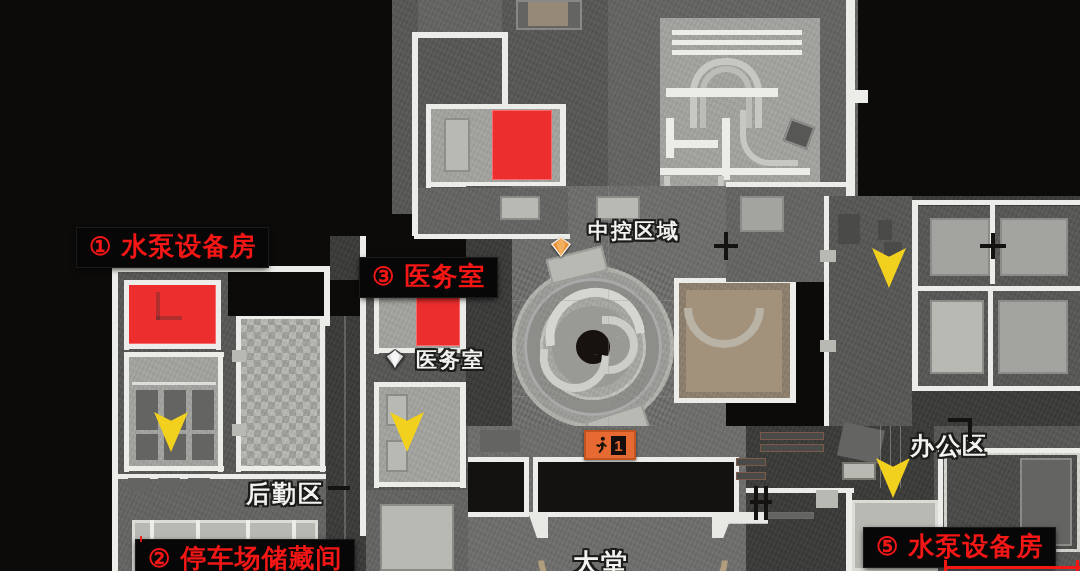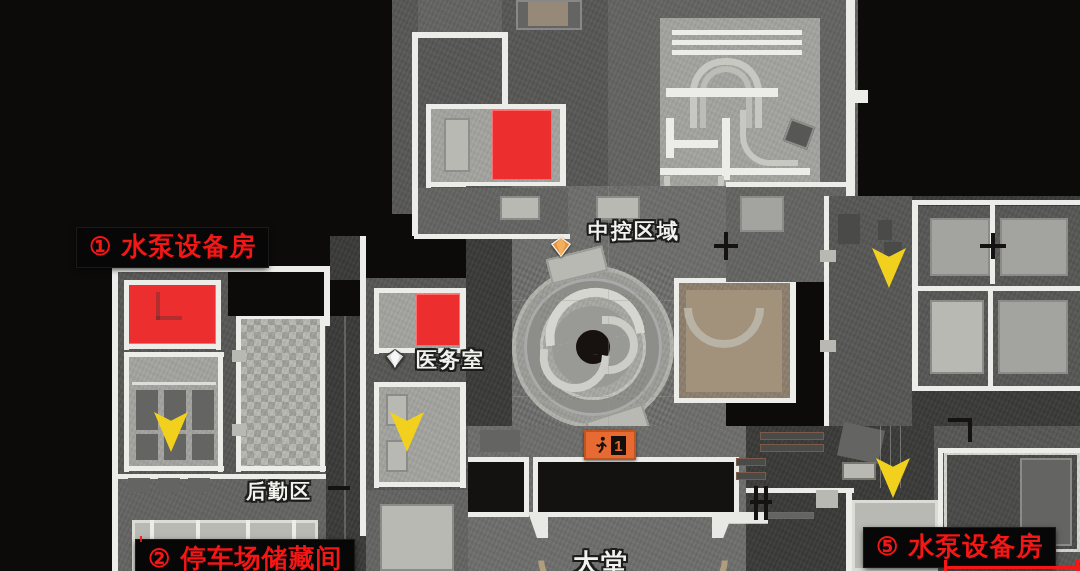--- a/index.html
+++ b/index.html
@@ -341,41 +341,45 @@
   <div class="tick" style="left:724px;top:232px;width:4px;height:28px;"></div>
 
   <div class="gem" style="left:384px;top:348px;">
     <svg width="22" height="22" viewBox="0 0 24 24">
       <polygon points="12,2 22,9 12,22 2,9" fill="#dadada" stroke="#3a3a3a" stroke-width="1.4"></polygon>
       <polygon points="12,2 17,9 12,22 7,9" fill="#f6f6f6" stroke="none"></polygon>
     </svg>
   </div>
   <div class="zonelbl" style="left:416px;top:346px;">医务室</div>
 
-  <div class="zonelbl" style="left:246px;top:478px;font-size:20px;">后勤区</div>
+  <div class="zonelbl" style="left:246px;top:478px;font-size:24px;">后勤区</div>
   <div class="tick" style="left:328px;top:486px;width:22px;height:4px;"></div>
 
+  <div class="zonelbl" style="left:910px;top:430px;font-size:24px;">办公区</div>
   <div class="tick" style="left:968px;top:420px;width:4px;height:22px;"></div>
   <div class="tick" style="left:948px;top:418px;width:24px;height:4px;"></div>
 
   <div class="tick" style="left:980px;top:244px;width:26px;height:4px;"></div>
   <div class="tick" style="left:991px;top:233px;width:4px;height:26px;"></div>
 
   <div class="spawn" style="left:584px;top:430px;width:48px;height:26px;">
     <svg class="run" viewBox="0 0 16 20">
       <circle cx="9.5" cy="3" r="2.3" fill="#1a120c"></circle>
       <path d="M9 6 L5.5 10 L3 9 L2 10.8 L5.5 12.6 L7.5 10.6 L7.5 13.5 L4.5 18 L6.5 19 L10 14.5 L10.5 10.5 L13 12.5 L14 11 L11 8 Z" fill="#1a120c"></path>
     </svg>
     <div class="numbox">1</div>
   </div>
 
   <div class="redlbl" style="left:77px;top:228px;">
     <span class="num">①</span><span>水泵设备房</span>
   </div>
 
+  <div class="redlbl" style="left:360px;top:258px;">
+    <span class="num">③</span><span>医务室</span>
+  </div>
 
 
   <div class="redlbl" style="left:136px;top:540px;">
     <span class="num">②</span><span>停车场储藏间</span>
   </div>
 
   <div class="redlbl" style="left:864px;top:528px;">
     <span class="num">⑤</span><span>水泵设备房</span>
   </div>
 

